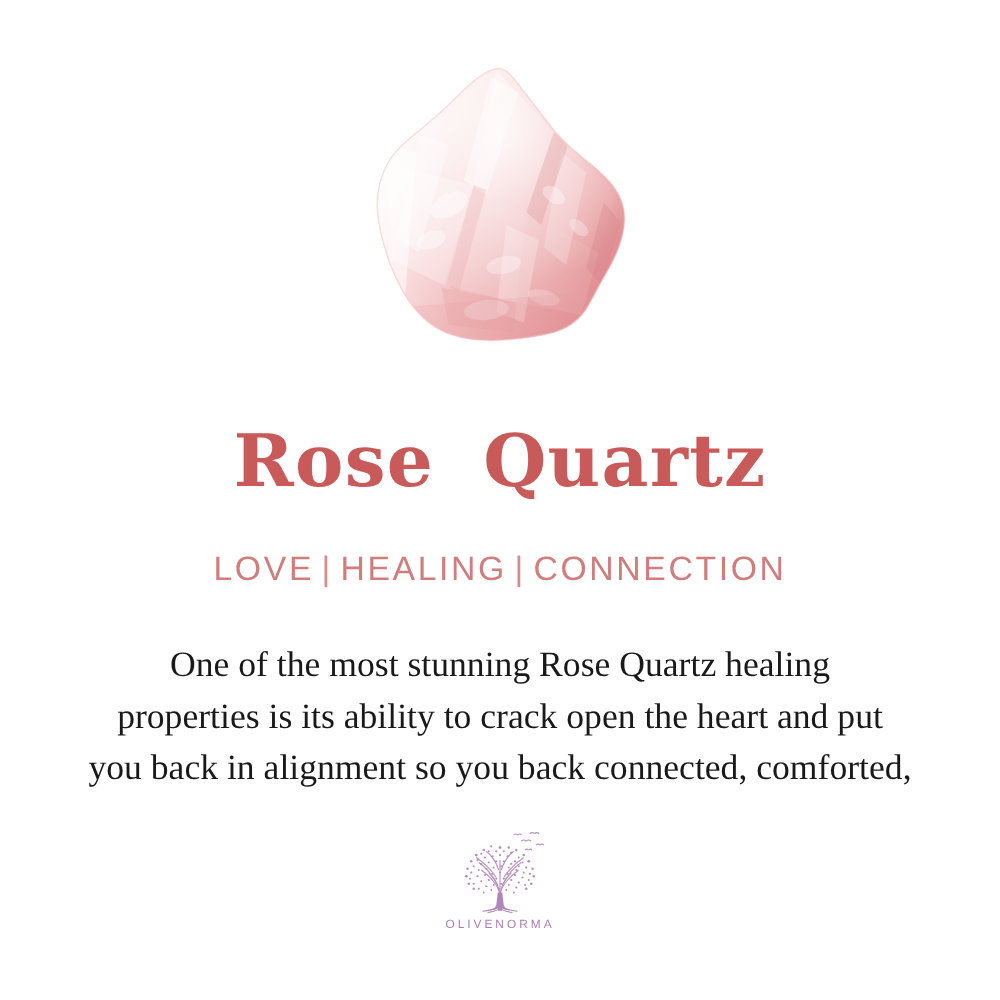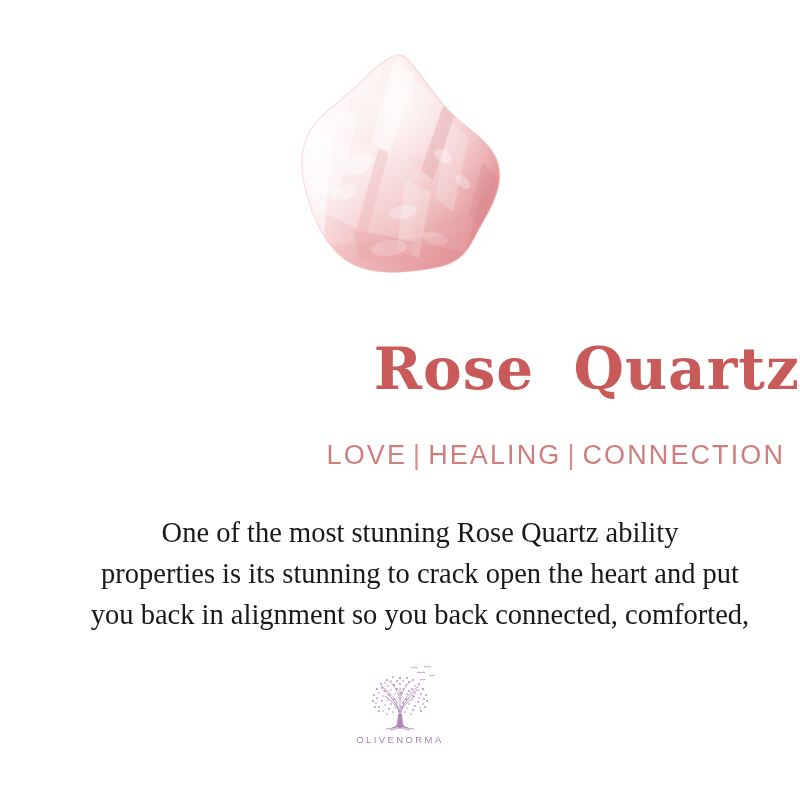--- a/index.html
+++ b/index.html
@@ -14,21 +14,21 @@
     overflow: hidden;
   }
 
   .card {
     position: relative;
     width: 800px;
     height: 760px;
     background: #ffffff;
     display: flex;
     flex-direction: column;
-    align-items: flex-end;
+    align-items: center;
   }
 
   
   .crystal-area {
     position: relative;
     width: 800px;
     height: 300px;
     flex: 0 0 auto;
   }
   .crystal-wrap {
@@ -237,22 +237,22 @@
     </div>
   </div>
 
   <h1 class="title">Rose  Quartz</h1>
 
   <div class="subtitle">
     <span>LOVE</span><span class="sep">|</span><span>HEALING</span><span class="sep">|</span><span>CONNECTION</span>
   </div>
 
   <div class="body-copy">
-    <span class="line">One of the most stunning Rose Quartz ability</span>
-    <span class="line">properties is its stunning to crack open the heart and put</span>
+    <span class="line">One of the most stunning Rose Quartz healing</span>
+    <span class="line">properties is its ability to crack open the heart and put</span>
     <span class="line">you back in alignment so you back connected, comforted,</span>
   </div>
 
   <div class="logo-block">
     <svg class="logo-mark" viewBox="0 0 86 70" xmlns="http://www.w3.org/2000/svg">
       <g fill="#b087b8">
 
         <g opacity="0.95">
           <circle cx="43" cy="16" r="1.1"></circle>
             <circle cx="36" cy="15" r="0.9"></circle>

